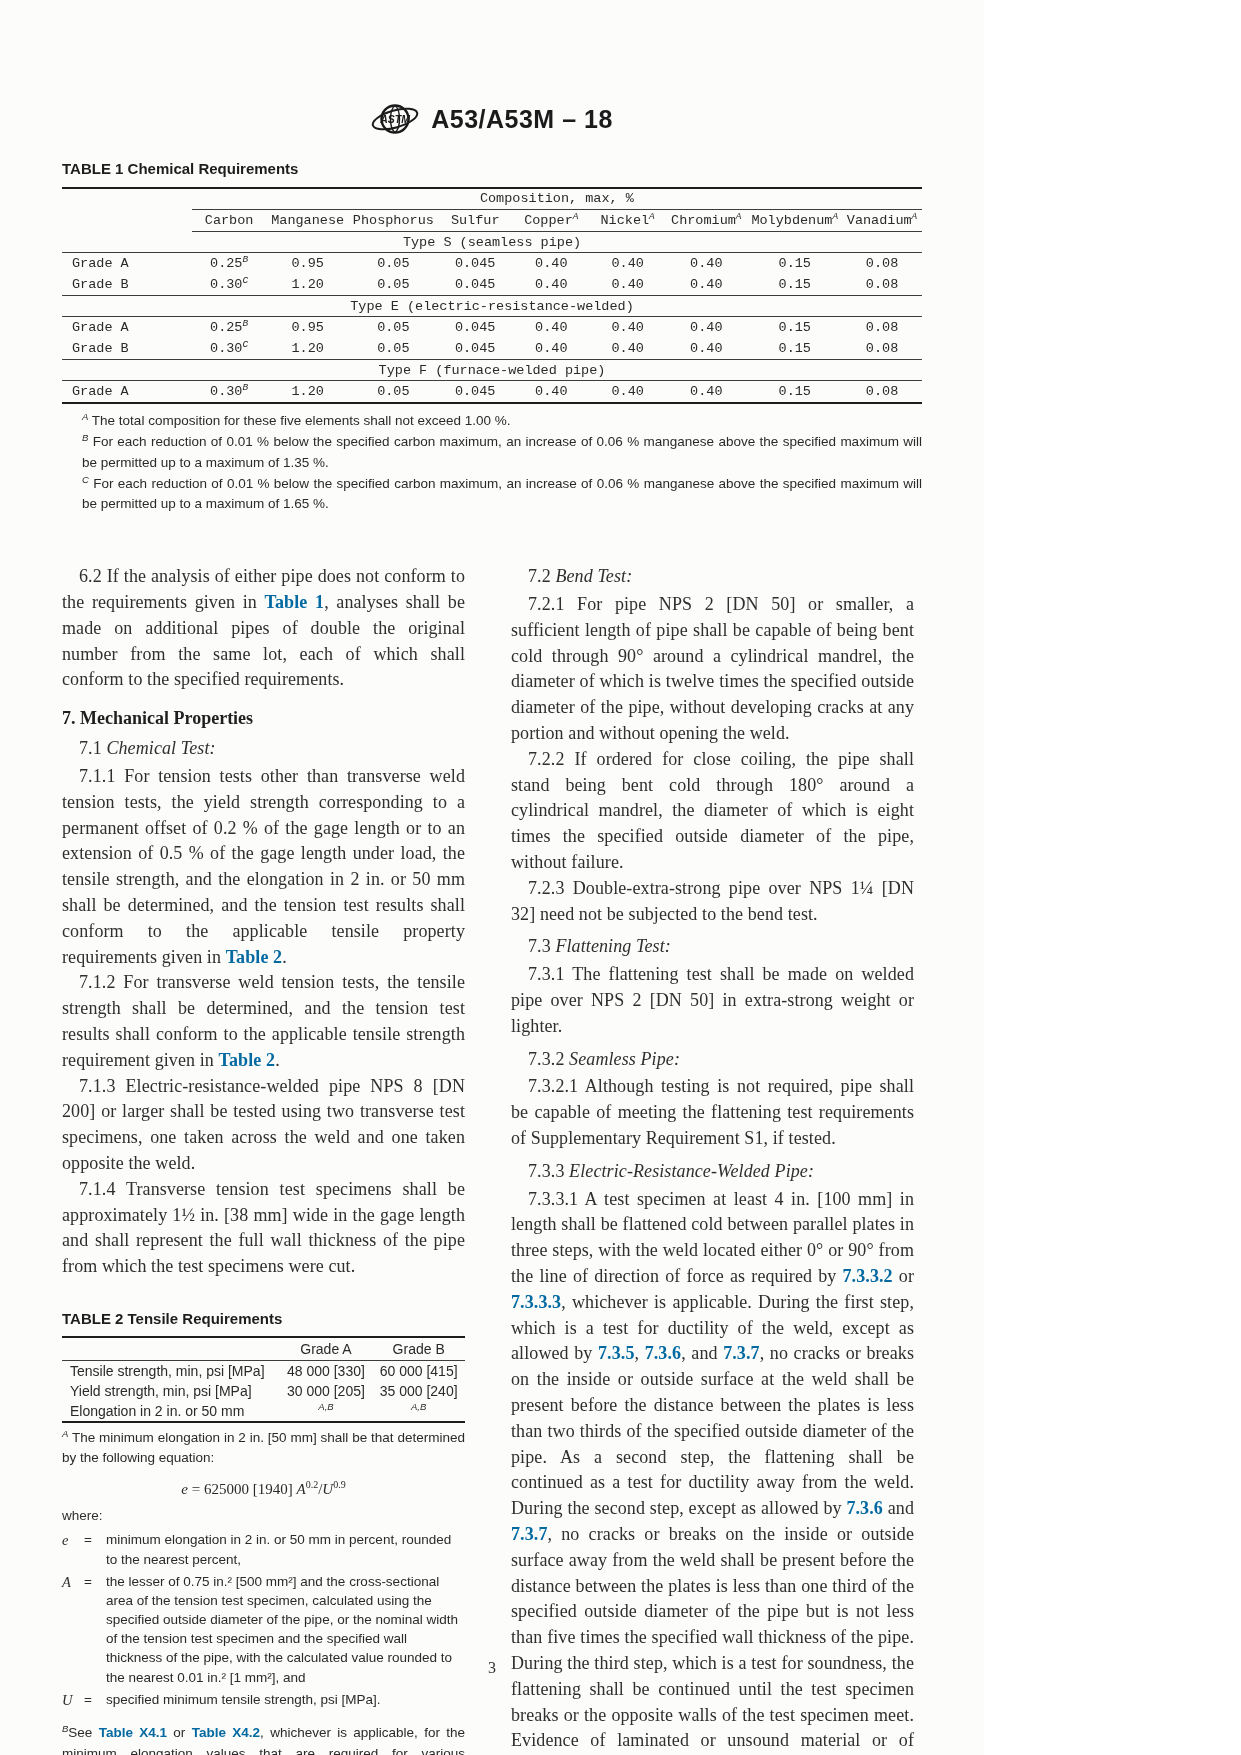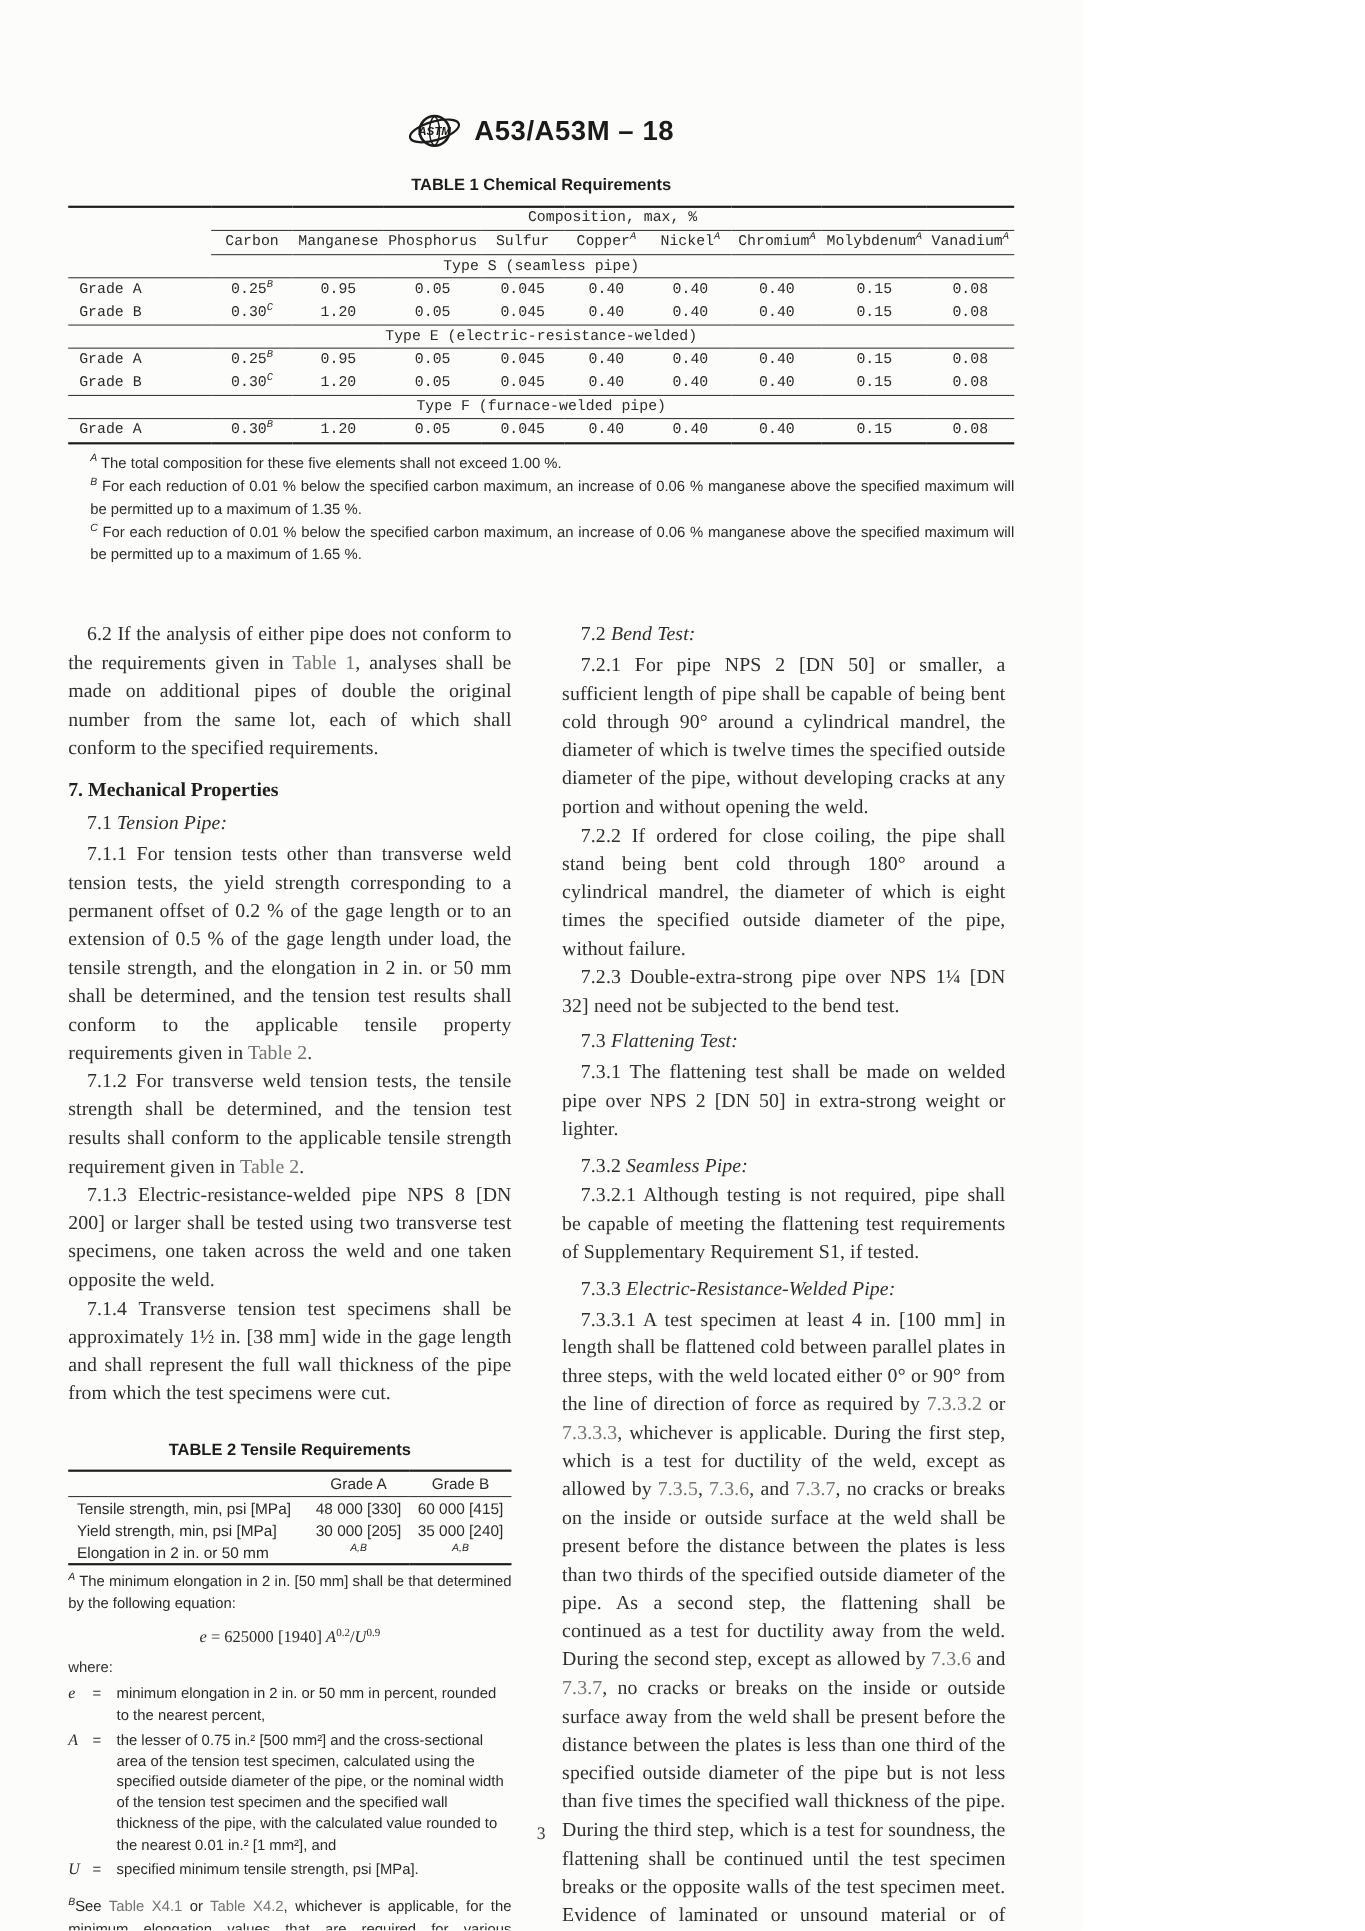--- a/index.html
+++ b/index.html
@@ -19,21 +19,21 @@
   }
   .doc-title {
     font-family:"Liberation Sans", sans-serif;
     font-weight:bold; font-size:25px; color:#1b1b1b;
     letter-spacing:0.5px;
   }
   .logo svg { display:block; }
   
   .table1-block { margin:20px 62px 0 62px; }
   .table-title {
-    text-align:center; font-family:"Liberation Sans", sans-serif;
+    font-family:"Liberation Sans", sans-serif;
     font-weight:bold; font-size:15px; color:#1d1d1d; margin-bottom:10px;
   }
   table.chem {
     width:100%; border-collapse:collapse;
     font-family:Liberation Mono, monospace;
     font-size:13.5px; color:#2a2a2a;
     border-top:2px solid #1d1d1d; border-bottom:2px solid #1d1d1d;
   }
   table.chem td, table.chem th { font-weight:normal; text-align:center; padding:3px 4px; }
   table.chem .grade-col { text-align:left; padding-left:10px; }
@@ -61,21 +61,21 @@
     font-size:18px; line-height:25.8px; text-align:justify;
     text-indent:17px; letter-spacing:0.1px;
   }
   .sec-heading {
     font-size:18px; font-weight:bold; color:#1f1f1f;
     margin:15px 0 7px 0; text-indent:0;
   }
   .body-p.subhead { margin-top:7px; margin-bottom:2px; }
   .body-p.subhead.first { margin-top:0; }
   .seg-i { font-style:italic; }
-  .seg-link { color:#737373; }
+  .seg-link { color:#0369a1;font-weight:bold; }
   
   .table2-block { margin-top:30px; font-family:"Liberation Sans", sans-serif; }
   .table-title.t2 { margin-bottom:9px; }
   table.tensile {
     width:100%; border-collapse:collapse;
     font-size:14px; color:#2a2a2a;
     border-top:2px solid #1d1d1d; border-bottom:2px solid #1d1d1d;
   }
   table.tensile th {
     font-weight:normal; text-align:center; padding:3px 4px;
@@ -229,21 +229,21 @@
         <p class="table-footnote"><sup class="it">B</sup> For each reduction of 0.01 % below the specified carbon maximum, an increase of 0.06 % manganese above the specified maximum will be permitted up to a maximum of 1.35 %.</p>
         <p class="table-footnote"><sup class="it">C</sup> For each reduction of 0.01 % below the specified carbon maximum, an increase of 0.06 % manganese above the specified maximum will be permitted up to a maximum of 1.65 %.</p>
       </div>
   </section>
 
   <section class="body-columns">
 
     <div class="col">
       <p class="body-p"><span>6.2 If the analysis of either pipe does not conform to the requirements given in </span><span class="seg-link">Table 1</span><span>, analyses shall be made on additional pipes of double the original number from the same lot, each of which shall conform to the specified requirements.</span></p>
       <h2 class="sec-heading">7. Mechanical Properties</h2>
-      <p class="body-p subhead"><span>7.1 </span><span class="seg-i">Tension Pipe:</span></p>
+      <p class="body-p subhead"><span>7.1 </span><span class="seg-i">Chemical Test:</span></p>
       <p class="body-p"><span>7.1.1 For tension tests other than transverse weld tension tests, the yield strength corresponding to a permanent offset of 0.2 % of the gage length or to an extension of 0.5 % of the gage length under load, the tensile strength, and the elongation in 2 in. or 50 mm shall be determined, and the tension test results shall conform to the applicable tensile property requirements given in </span><span class="seg-link">Table 2</span><span>.</span></p>
       <p class="body-p"><span>7.1.2 For transverse weld tension tests, the tensile strength shall be determined, and the tension test results shall conform to the applicable tensile strength requirement given in </span><span class="seg-link">Table 2</span><span>.</span></p>
       <p class="body-p"><span>7.1.3 Electric-resistance-welded pipe NPS 8 [DN 200] or larger shall be tested using two transverse test specimens, one taken across the weld and one taken opposite the weld.</span></p>
       <p class="body-p"><span>7.1.4 Transverse tension test specimens shall be approximately 1½ in. [38 mm] wide in the gage length and shall represent the full wall thickness of the pipe from which the test specimens were cut.</span></p>
 
       <div class="table2-block">
         <div class="table-title t2">TABLE 2 Tensile Requirements</div>
         <table class="tensile">
           <colgroup>
               <col style="width:54%">

